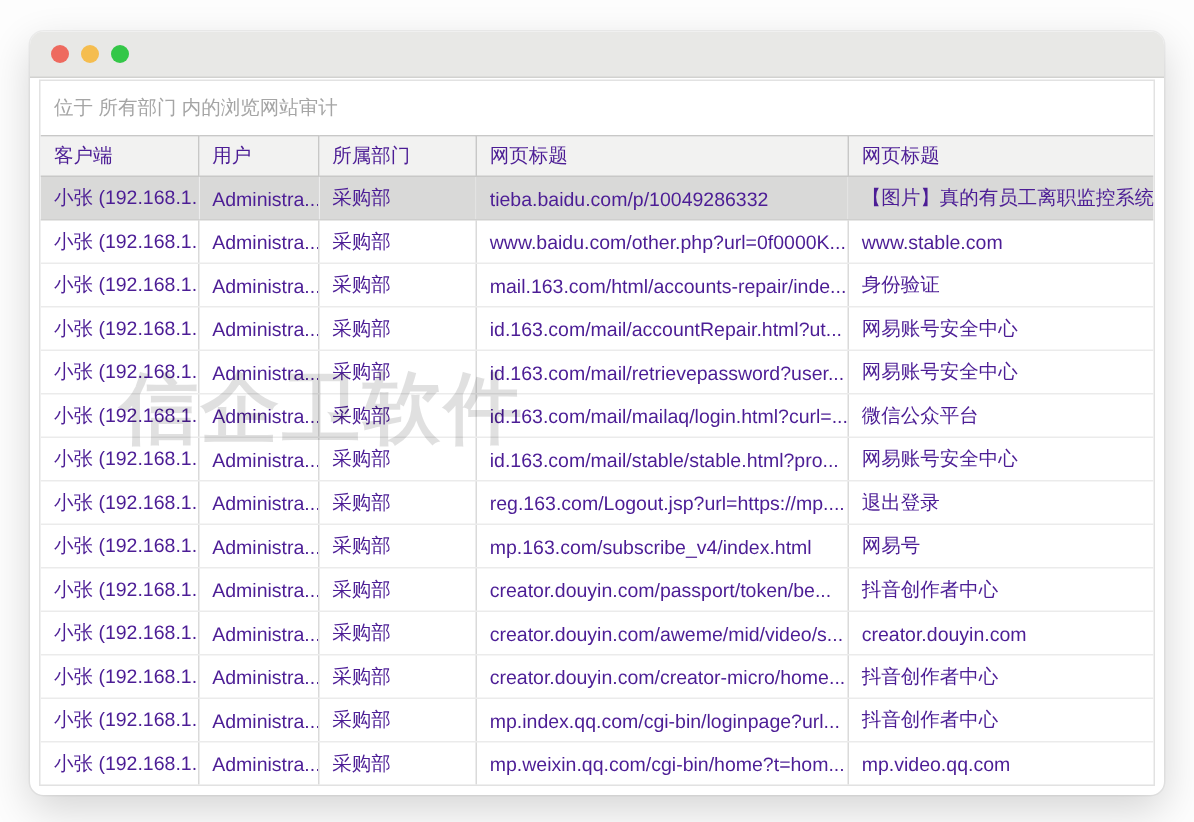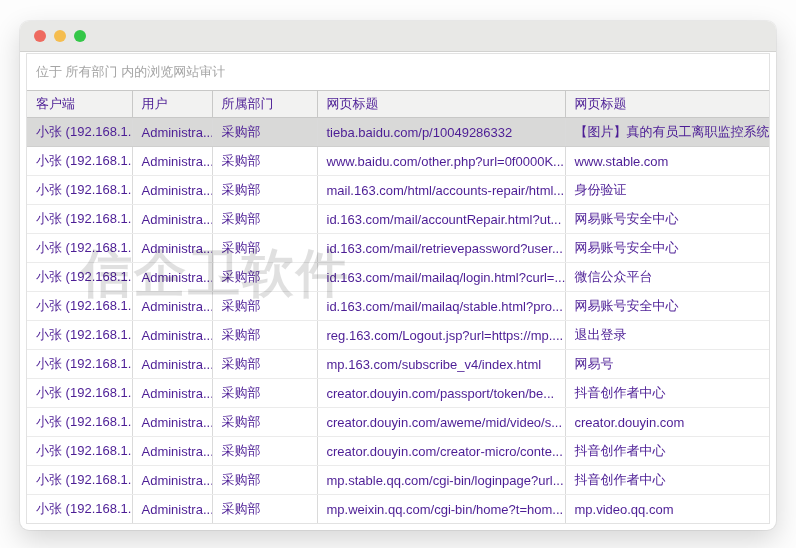--- a/index.html
+++ b/index.html
@@ -98,21 +98,21 @@
             <td>小张 (192.168.1...</td>
             <td>Administra...</td>
             <td>采购部</td>
             <td>www.baidu.com/other.php?url=0f0000K...</td>
             <td>www.stable.com</td>
           </tr>
           <tr>
             <td>小张 (192.168.1...</td>
             <td>Administra...</td>
             <td>采购部</td>
-            <td>mail.163.com/html/accounts-repair/html...</td>
+            <td>mail.163.com/html/accounts-repair/inde...</td>
             <td>身份验证</td>
           </tr>
           <tr>
             <td>小张 (192.168.1...</td>
             <td>Administra...</td>
             <td>采购部</td>
             <td>id.163.com/mail/accountRepair.html?ut...</td>
             <td>网易账号安全中心</td>
           </tr>
           <tr>
@@ -126,21 +126,21 @@
             <td>小张 (192.168.1...</td>
             <td>Administra...</td>
             <td>采购部</td>
             <td>id.163.com/mail/mailaq/login.html?curl=...</td>
             <td>微信公众平台</td>
           </tr>
           <tr>
             <td>小张 (192.168.1...</td>
             <td>Administra...</td>
             <td>采购部</td>
-            <td>id.163.com/mail/mailaq/stable.html?pro...</td>
+            <td>id.163.com/mail/stable/stable.html?pro...</td>
             <td>网易账号安全中心</td>
           </tr>
           <tr>
             <td>小张 (192.168.1...</td>
             <td>Administra...</td>
             <td>采购部</td>
             <td>reg.163.com/Logout.jsp?url=https://mp....</td>
             <td>退出登录</td>
           </tr>
           <tr>
@@ -161,28 +161,28 @@
             <td>小张 (192.168.1...</td>
             <td>Administra...</td>
             <td>采购部</td>
             <td>creator.douyin.com/aweme/mid/video/s...</td>
             <td>creator.douyin.com</td>
           </tr>
           <tr>
             <td>小张 (192.168.1...</td>
             <td>Administra...</td>
             <td>采购部</td>
-            <td>creator.douyin.com/creator-micro/conte...</td>
+            <td>creator.douyin.com/creator-micro/home...</td>
             <td>抖音创作者中心</td>
           </tr>
           <tr>
             <td>小张 (192.168.1...</td>
             <td>Administra...</td>
             <td>采购部</td>
-            <td>mp.stable.qq.com/cgi-bin/loginpage?url...</td>
+            <td>mp.index.qq.com/cgi-bin/loginpage?url...</td>
             <td>抖音创作者中心</td>
           </tr>
           <tr>
             <td>小张 (192.168.1...</td>
             <td>Administra...</td>
             <td>采购部</td>
             <td>mp.weixin.qq.com/cgi-bin/home?t=hom...</td>
             <td>mp.video.qq.com</td>
           </tr>
         </tbody>

